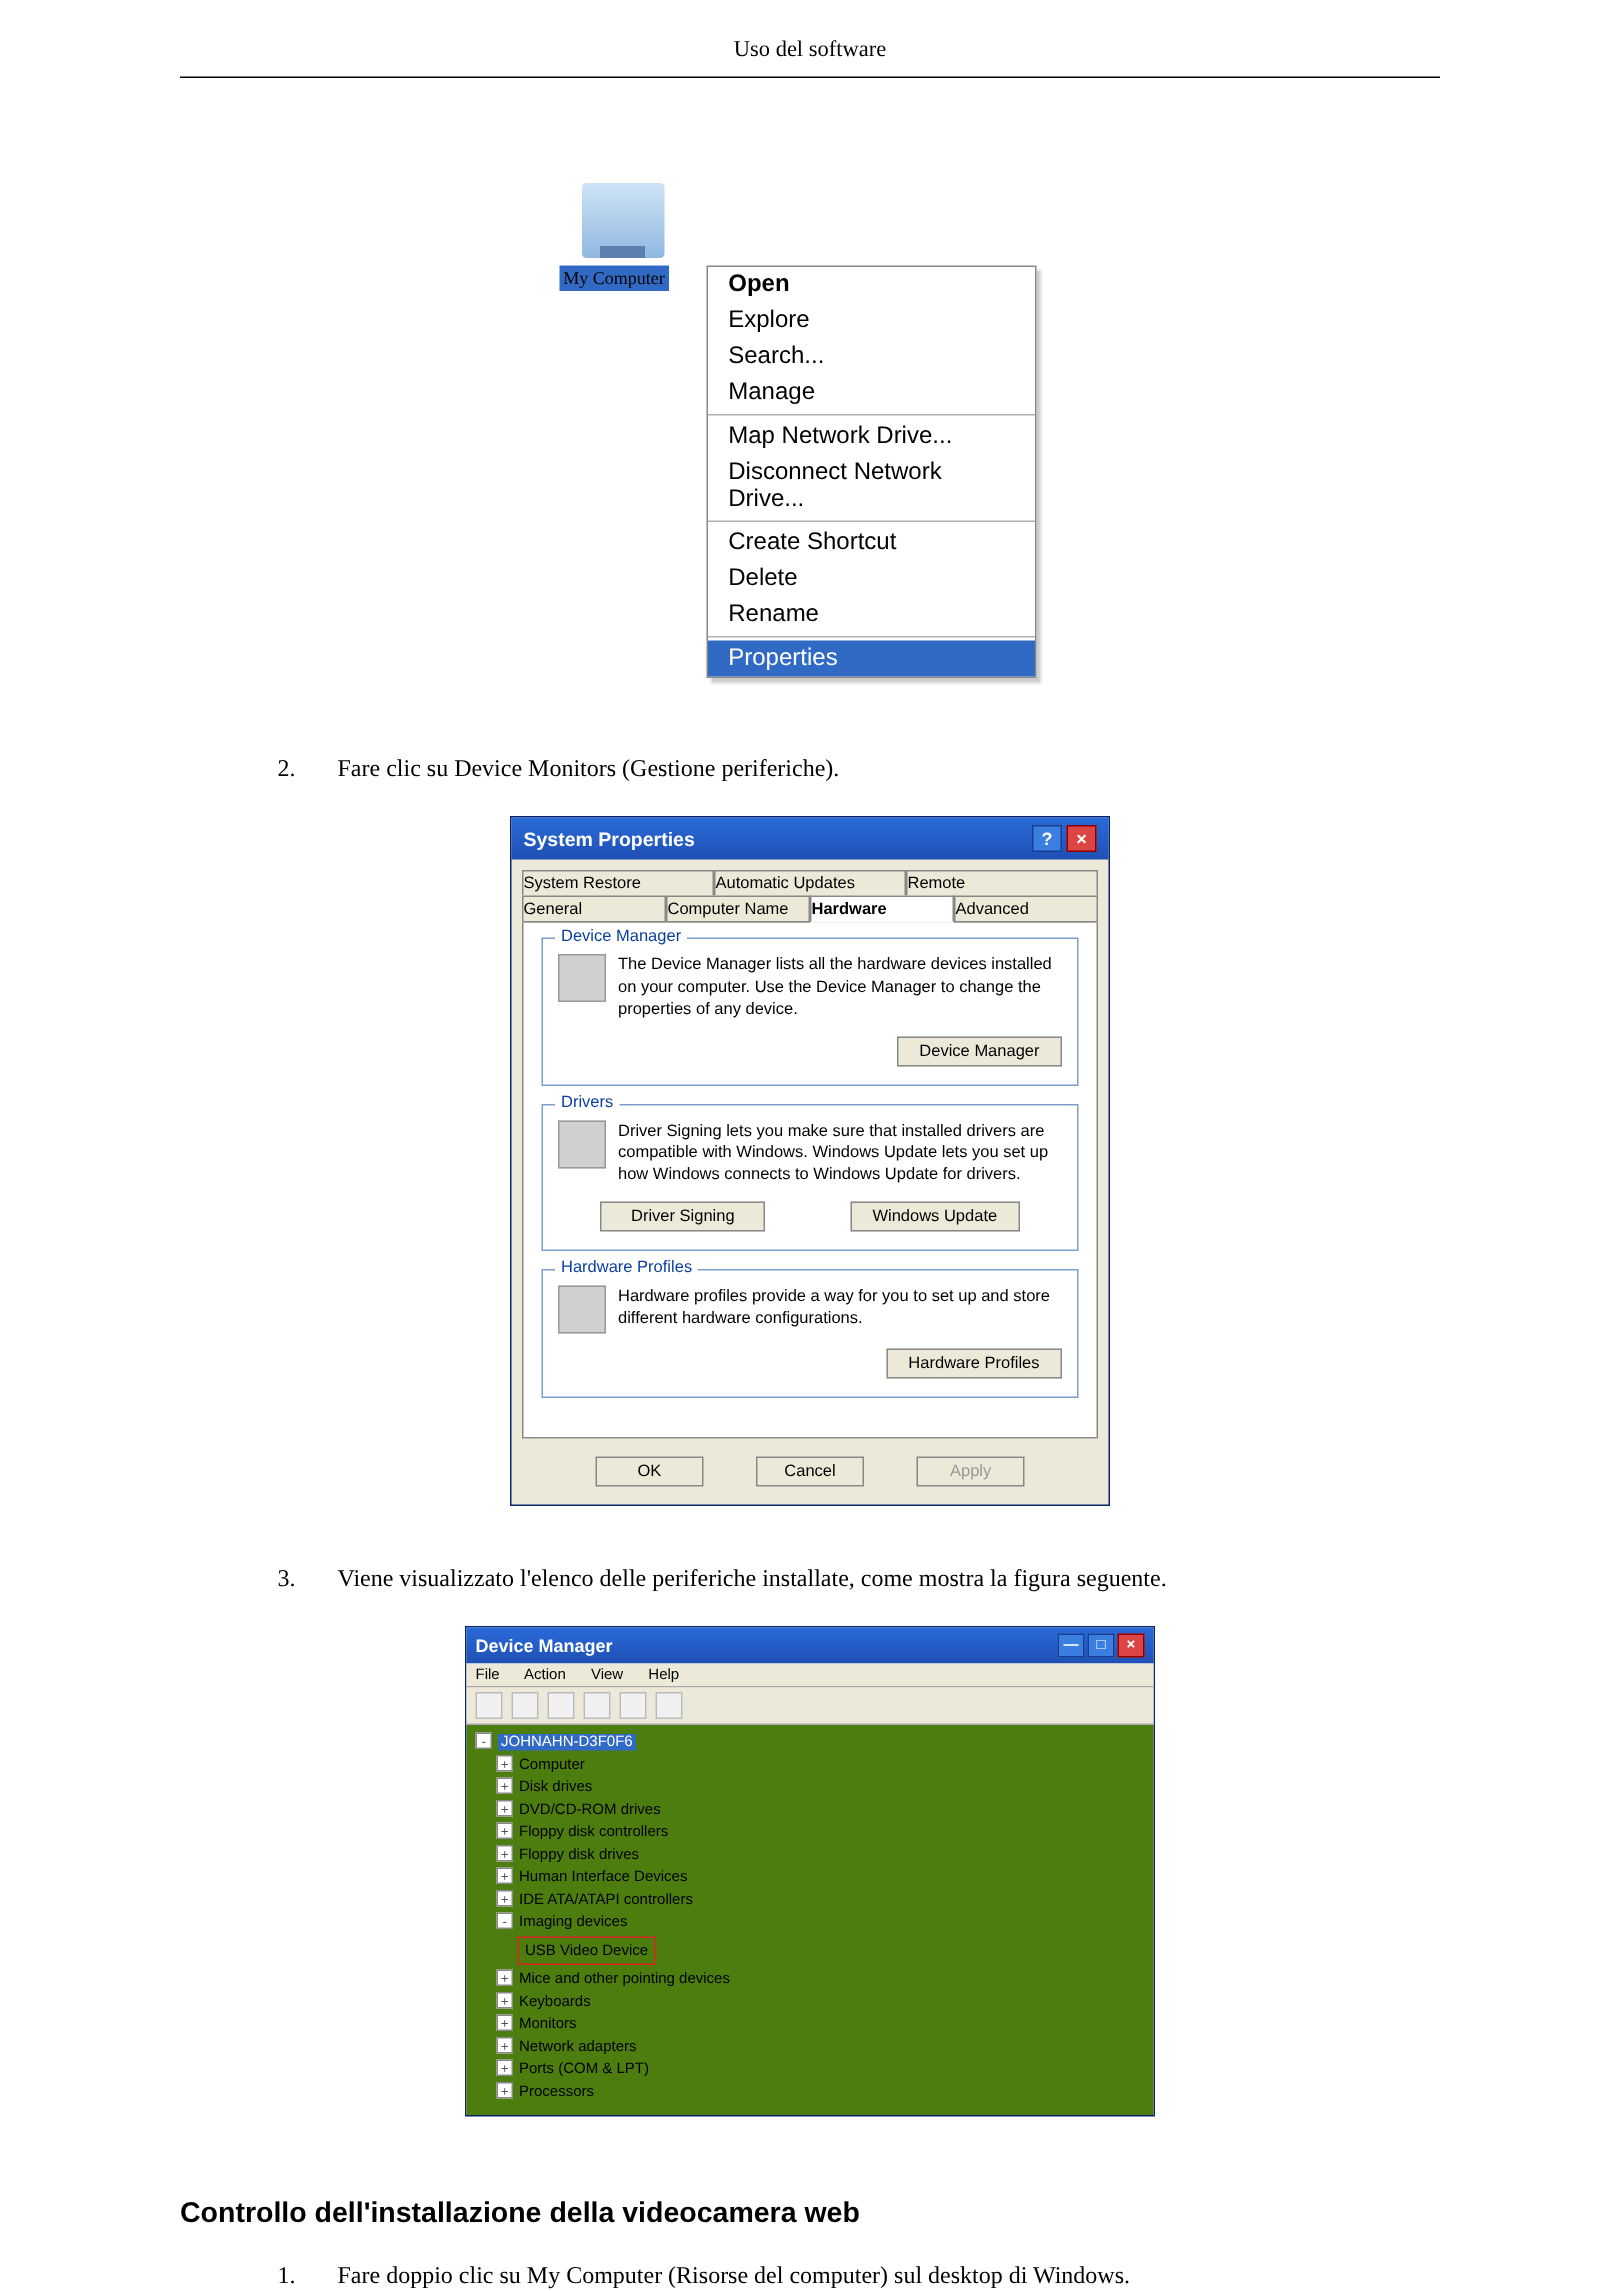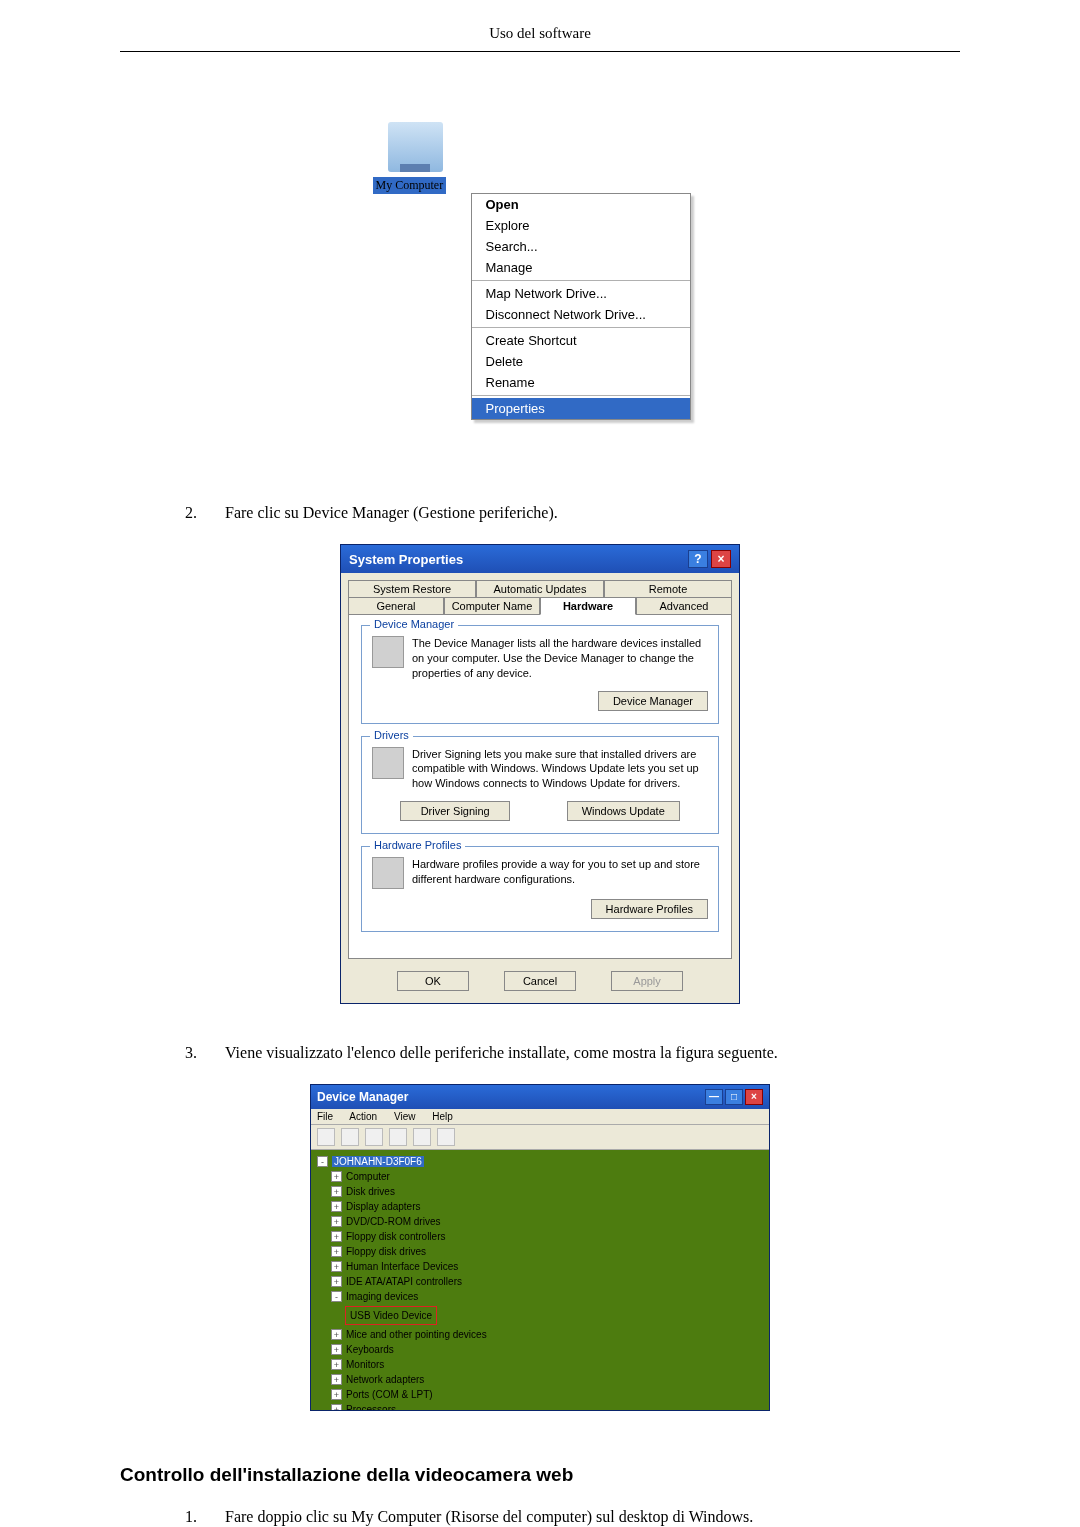--- a/index.html
+++ b/index.html
@@ -52,21 +52,21 @@
     content:""; position:absolute; bottom:0; left:12px; width:30px; height:8px;
     background:#5d7fb0;
   }
   .mycomp-label {
     color:#000000; background:#316ac5; padding:1px 3px; font-family:Liberation Serif, serif;
     font-size:12px; display:inline-block; margin-top:5px;
   }
   .ctxmenu {
     position:absolute; left:98px; top:55px; width:220px;
     border:1px solid #888; background:#fff; box-shadow:3px 3px 2px rgba(0,0,0,0.2);
-    font-family:Tahoma,Arial,sans-serif; font-size:13px;margin-top:16px;
+    font-family:Tahoma,Arial,sans-serif; font-size:16px;
   }
   .ctxmenu .mi { padding:3px 14px; }
   .ctxmenu .sep { border-top:1px solid #b0b0b0; margin:2px 0; }
   .ctxmenu .sel { background:#316ac5; color:#fff; }
   .bold { font-weight:bold; }
   .mycomp-pad { height:270px; width:335px; }
 
   
   .sysprop {
     width: 400px; border:1px solid #0a246a; display:inline-block; text-align:left;
@@ -80,21 +80,20 @@
   .sp-title .btns { display:flex; gap:3px;}
   .sp-title .wbtn {
     width:20px; height:18px; background:#d44; border:1px solid #800; color:#fff;
     font-size:12px; text-align:center; line-height:16px;
   }
   .sp-title .wbtn.q { background:#3a7fe0; border-color:#1a3f90;}
   .sp-tabs { padding:7px 7px 0 7px; }
   .tabrow { display:flex; }
   .tab {
     border:1px solid #888; background:#ece9d8; padding:2px 0; font-size:11px;
-    text-align:center;
   }
   .tabrow.top .tab { flex:1; border-bottom:none; }
   .tabrow.bottom .tab { flex:1; }
   .tab.active { background:#fff; font-weight:bold; border-bottom:1px solid #fff; position:relative; z-index:1;}
   .sp-body { border:1px solid #888; background:#fff; padding:10px 12px 14px 12px; margin-top:-1px;}
   .group { border:1px solid #7a9fcf; padding:10px 10px 12px 10px; margin-bottom:12px; position:relative;}
   .group .gtitle { position:absolute; top:-8px; left:8px; background:#fff; color:#0a3f9f; padding:0 4px; font-size:11px;}
   .group .ginner { display:flex; gap:8px; }
   .gicon { width:32px; height:32px; background:#d0d0d0; border:1px solid #999; flex:0 0 32px;}
   .gtxt { font-size:11px; line-height:1.35; }
@@ -163,21 +162,21 @@
         <div class="mi">Rename</div>
         <div class="sep"></div>
         <div class="mi sel">Properties</div>
       </div>
       <div class="mycomp-pad"></div>
     </div>
   </div>
 
   <div class="ol-item">
     <div class="num">2.</div>
-    <div class="txt">Fare clic su Device Manager (Gestione periferiche).</div>
+    <div class="txt">Fare clic su Device Monitors (Gestione periferiche).</div>
   </div>
 
   <div class="fig">
     <div class="sysprop">
       <div class="sp-title">
         <span>System Properties</span>
         <span class="btns">
           <span class="wbtn q">?</span>
           <span class="wbtn">×</span>
         </span>
@@ -262,21 +261,20 @@
         <span class="tbbtn"></span>
         <span class="tbbtn"></span>
         <span class="tbbtn"></span>
         <span class="tbbtn"></span>
         <span class="tbbtn"></span>
       </div>
       <div class="dm-tree">
         <div class="node root"><span class="ticon">-</span><span class="sel">JOHNAHN-D3F0F6</span></div>
         <div class="node"><span class="ticon">+</span><span>Computer</span></div>
         <div class="node"><span class="ticon">+</span><span>Disk drives</span></div>
-        <div class="node"><span class="ticon">+</span><span>Display adapters</span></div>
         <div class="node"><span class="ticon">+</span><span>DVD/CD-ROM drives</span></div>
         <div class="node"><span class="ticon">+</span><span>Floppy disk controllers</span></div>
         <div class="node"><span class="ticon">+</span><span>Floppy disk drives</span></div>
         <div class="node"><span class="ticon">+</span><span>Human Interface Devices</span></div>
         <div class="node"><span class="ticon">+</span><span>IDE ATA/ATAPI controllers</span></div>
         <div class="node"><span class="ticon">-</span><span>Imaging devices</span></div>
         <div class="node leaf-indent"><span class="boxed">USB Video Device</span></div>
         <div class="node"><span class="ticon">+</span><span>Mice and other pointing devices</span></div>
         <div class="node"><span class="ticon">+</span><span>Keyboards</span></div>
         <div class="node"><span class="ticon">+</span><span>Monitors</span></div>

